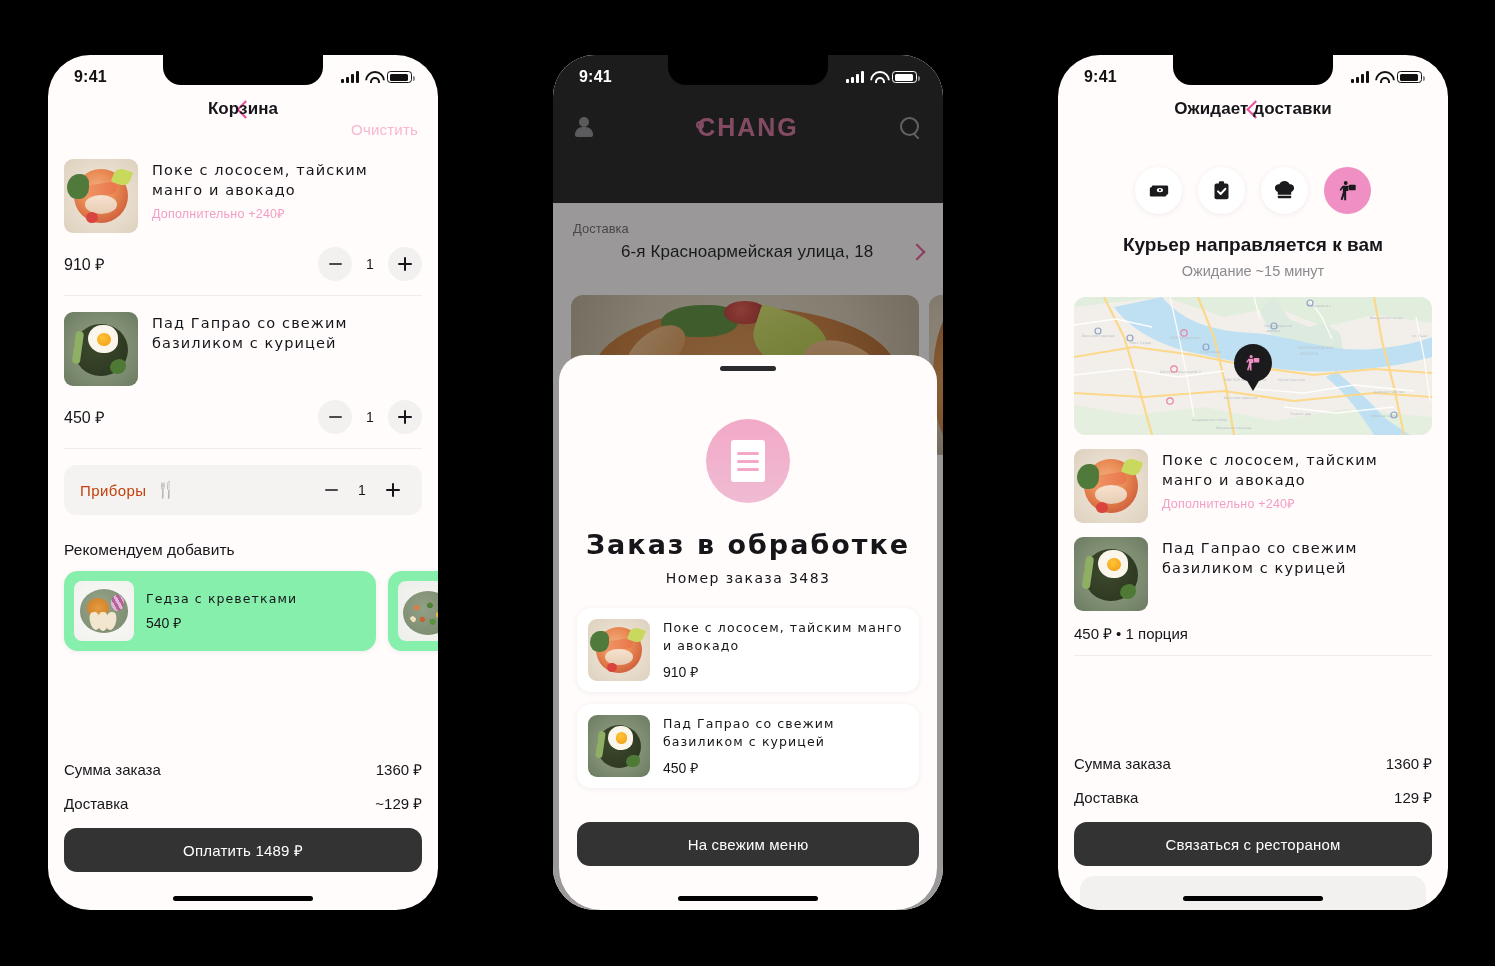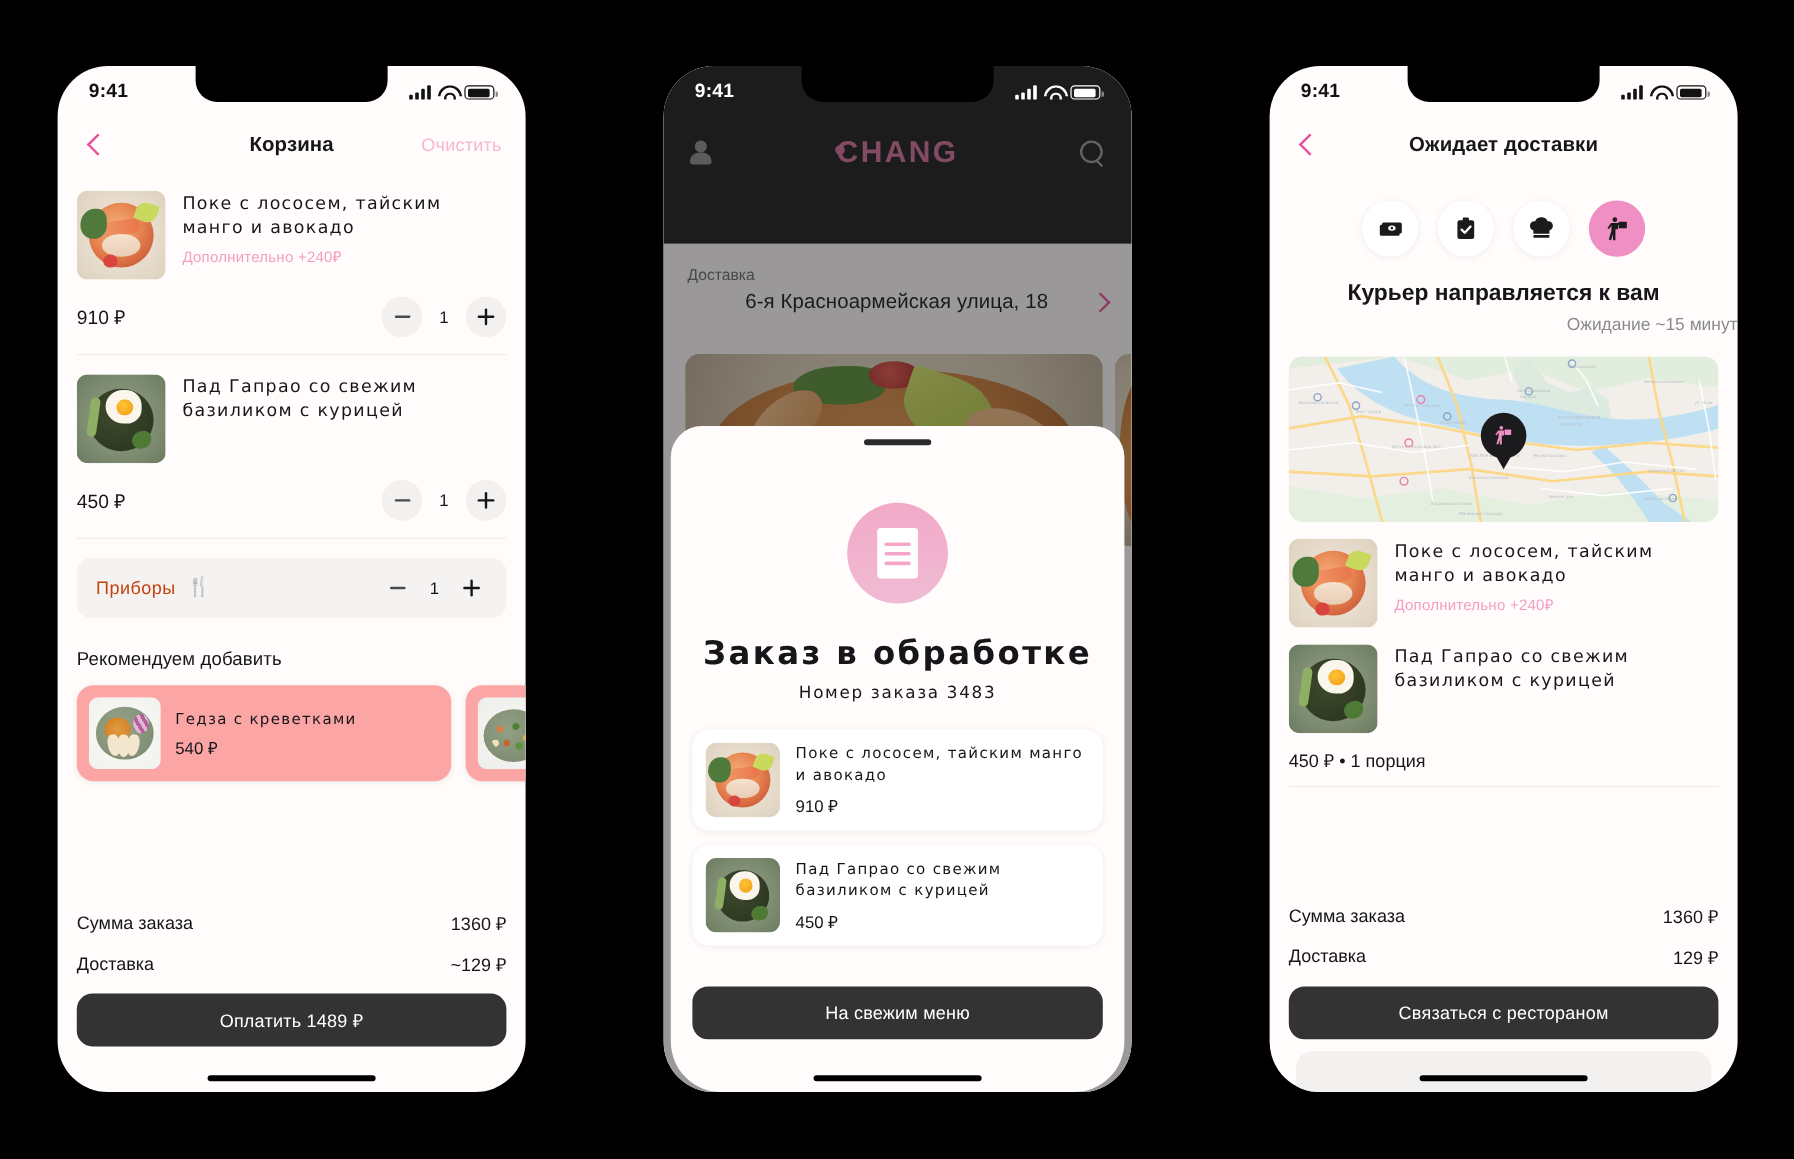--- a/index.html
+++ b/index.html
@@ -59,20 +59,21 @@
 
   .homebar {
     position: absolute; bottom: 9px; left: 50%; transform: translateX(-50%);
     width: 140px; height: 5px; background: #000; border-radius: 3px; z-index: 70;
   }
 
   
   .navbar {
     height: 44px; display: flex; align-items: center; padding: 0 20px;
     position: relative;
+    flex-direction: column;
   }
   .nav-back {
     width: 22px; height: 22px; position: relative; cursor: pointer;
   }
   .nav-back:before {
     content:""; position:absolute; left: 7px; top: 4px;
     width: 11px; height: 11px; border-left: 2px solid #E8519B;
     border-bottom: 2px solid #E8519B; transform: rotate(45deg);
   }
   .nav-title {
@@ -122,21 +123,21 @@
   .cutlery-icon { margin-left: 10px; font-size: 16px; color:#16161A; line-height:1; }
   .cutlery-row .stepper { margin-left: auto; }
   .cutlery-row .step-btn { background: transparent; width: 26px; height:26px;}
 
   .sec-title {
     font-size: 15.5px; color: #16161A; font-weight: normal;
     margin: 26px 0 12px 0; letter-spacing:.1px;
   }
   .rec-scroller { display: flex; gap: 12px; }
   .rec-card {
-    background:#fca5a5; border-radius: 14px; padding: 10px;
+    background:#86efac; border-radius: 14px; padding: 10px;
     display:flex; align-items:center; gap: 12px;
     box-shadow: 0 1px 5px rgba(0,0,0,.07);
     flex: 0 0 312px;
   }
   .rec-card.peek { flex: 0 0 120px; }
   .rec-thumb { width:60px; height:60px; border-radius:8px; flex:0 0 60px; overflow:hidden;}
   .rec-name { font-size: 12.5px; color:#16161A; letter-spacing:1.1px; font-family:"DejaVu Sans",sans-serif;}
   .rec-price { font-size: 14px; color:#16161A; margin-top: 7px; }
 
   .cart-footer {
@@ -229,21 +230,21 @@
   .trk-steps { display:flex; justify-content:center; gap: 16px; margin-top: 24px;}
   .trk-step {
     width: 47px; height:47px; border-radius:50%; background:#fff;
     display:flex; align-items:center; justify-content:center;
     box-shadow: 0 1px 6px rgba(0,0,0,.07); cursor:pointer;
   }
   .trk-step.active { background: #EF8FC4; box-shadow:none; }
   .trk-h {
     text-align:center; font-size: 19px; font-weight:bold; color:#16161A; margin-top: 20px;
   }
-  .trk-sub { text-align:right; font-size:14.5px; color:#8A8A8E; margin-top:7px;}
+  .trk-sub { text-align:center; font-size:14.5px; color:#8A8A8E; margin-top:7px;}
   .trk-map {
     margin: 18px 16px 0 16px; height: 138px; border-radius: 12px; overflow:hidden;
     position: relative; background:#EEF3EC;
   }
   .pin {
     position:absolute; left:50%; top:48%; transform: translate(-50%,-50%);
     width: 38px; height:38px; border-radius:50%; background:#1B1B1D;
     display:flex; align-items:center; justify-content:center;
   }
   .pin:after {

